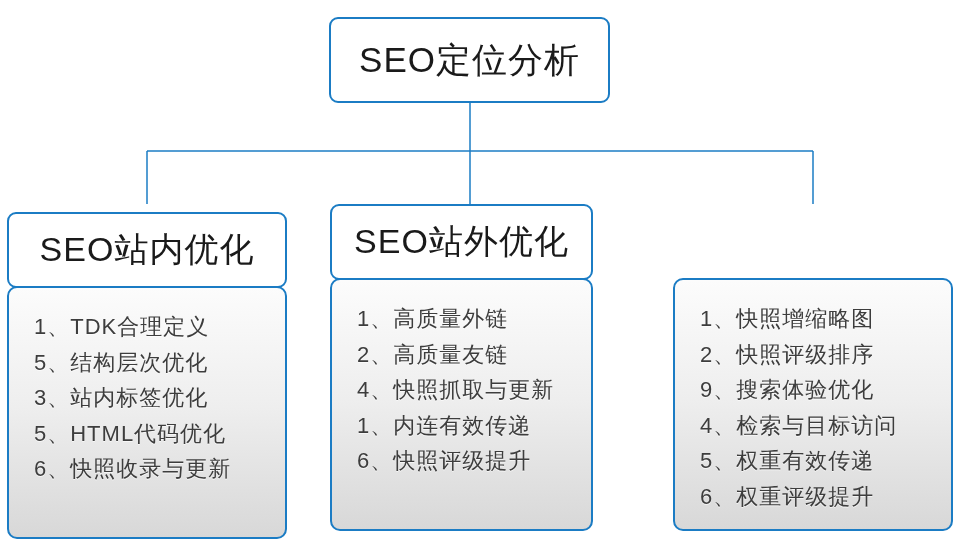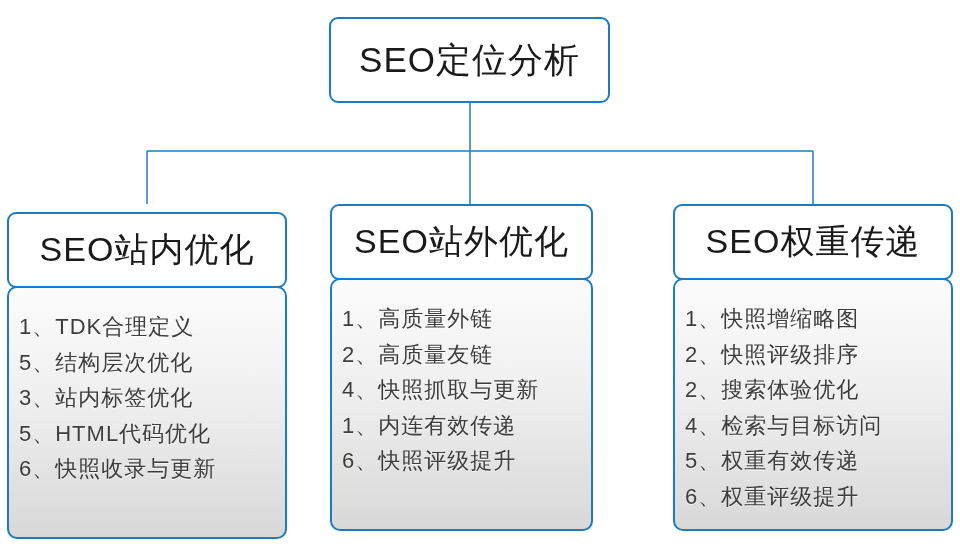--- a/index.html
+++ b/index.html
@@ -24,21 +24,21 @@
   .root{left:329px;top:17px;width:281px;height:86px;font-size:35px;letter-spacing:1px;}
 
   .col-header{top:204px;height:76px;font-size:34px;letter-spacing:1px;z-index:2;}
 
   .col-list{
     position:absolute;top:278px;height:253px;box-sizing:border-box;
     border:2px solid #1b7cc4;border-radius:10px;
     background:linear-gradient(180deg,#fcfcfc 0%,#eeeeee 48%,#d8d8d8 100%);
     z-index:1;
   }
-  .col-list ul{list-style:none;margin:0;padding:21px 6px 0 10px;}
+  .col-list ul{list-style:none;margin:0;padding:21px 6px 0 25px;}
   .col-list li{
     font-size:22px;line-height:35.5px;letter-spacing:1px;
     color:#3d3d3d;
     text-shadow:0 1px 0 rgba(255,255,255,0.65);
     white-space:nowrap;
   }
 
   .c1{left:7px;width:280px;margin-top:8px;}
   .c2{left:330px;width:263px;}
   .c3{left:673px;width:280px;}
@@ -78,27 +78,24 @@
   <div class="col-list c2">
     <ul>
       <li>1、高质量外链</li>
       <li>2、高质量友链</li>
       <li>4、快照抓取与更新</li>
       <li>1、内连有效传递</li>
       <li>6、快照评级提升</li>
     </ul>
   </div>
 
-  <div class="node col-header c3">
-    <span>SEO权重传递</span>
-  </div>
   <div class="col-list c3">
     <ul>
       <li>1、快照增缩略图</li>
       <li>2、快照评级排序</li>
-      <li>2、搜索体验优化</li>
+      <li>9、搜索体验优化</li>
       <li>4、检索与目标访问</li>
       <li>5、权重有效传递</li>
       <li>6、权重评级提升</li>
     </ul>
   </div>
 
 </div>
 
 </body></html>

